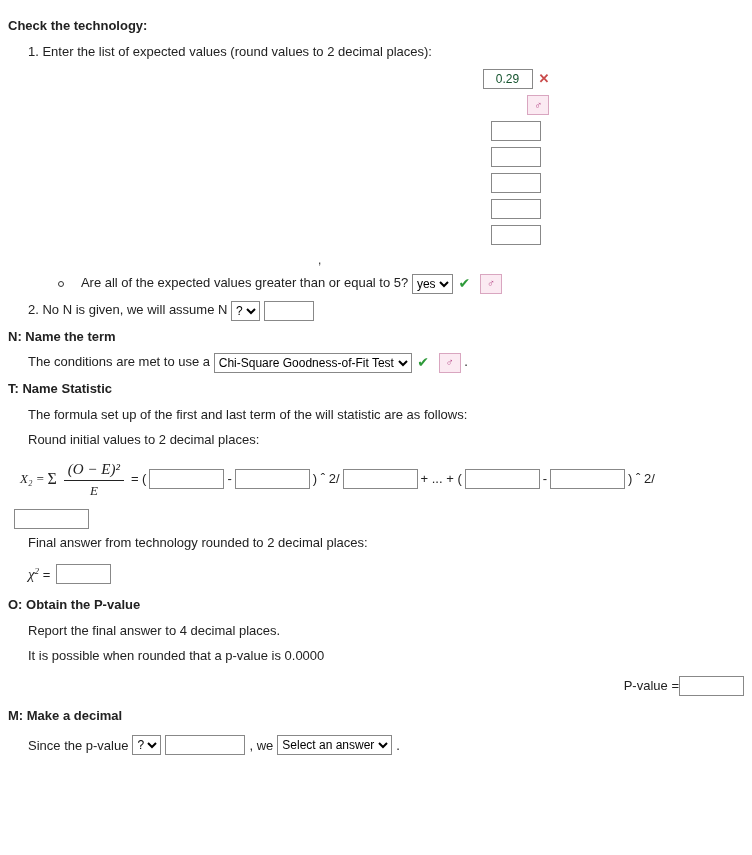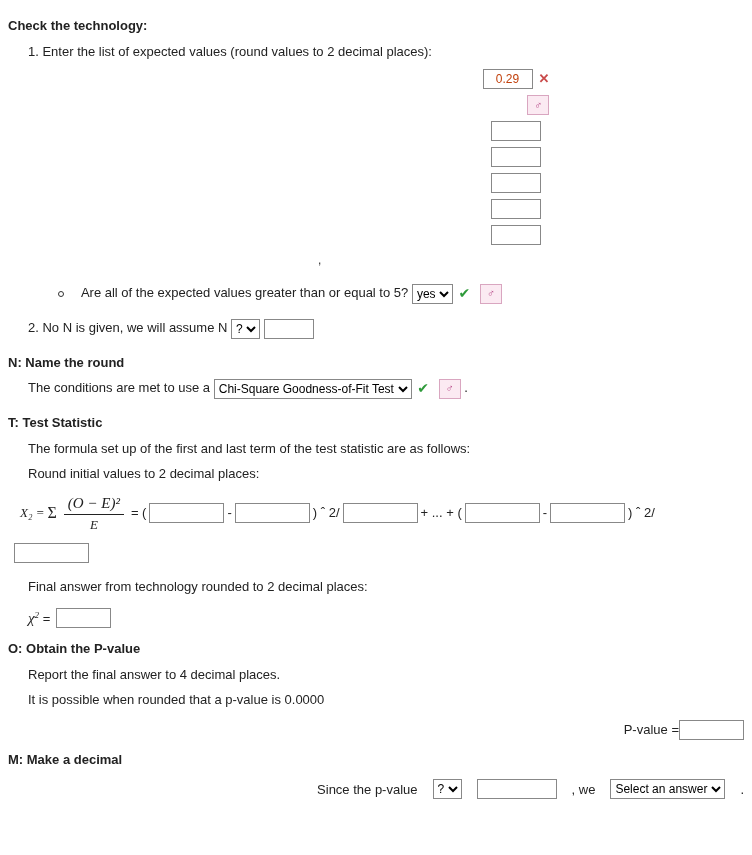--- a/index.html
+++ b/index.html
@@ -33,50 +33,50 @@
       height: 20px;
       border: 1px solid #d9a6c0;
       background: #fbeaf2;
       color: #b84c8a;
       font-size: 11px;
       vertical-align: middle;
       margin-left: 4px;
     }
     .first-box {
       border: 1.5px solid #c94a4a;
-      color: #c2410c;
+      color: #14532d;
       width: 50px;
     }
     .close-x {
       color: #c94a4a;
       font-weight: bold;
       margin-left: 2px;
       font-size: 13px;
     }
     .check { color: #2e9a3a; font-size: 14px; margin: 0 2px; vertical-align: middle; }
     select.sel {
       border: 1px solid #888;
       font-size: 12px;
       height: 20px;
       vertical-align: middle;
       background: #fff;
     }
     .comma-row { margin-left: 310px; font-size: 12px; color: #333; }
-    .mt { margin-top: 14px; }
+    .mt { margin-top: 4px; }
     .formula-row { display: flex; flex-wrap: wrap; align-items: center; gap: 3px; margin: 8px 0 8px 12px; }
     .frac { display:inline-flex; flex-direction: column; align-items: center; font-style: italic; font-family: 'Times New Roman', serif; margin: 0 4px; }
     .frac .num { border-bottom: 1px solid #222; padding: 0 4px; font-size: 15px; }
     .frac .den { padding: 0 4px; font-size: 13px; }
     .serif-i { font-family: 'Times New Roman', serif; font-style: italic; }
     .sigma { font-family: 'Times New Roman', serif; font-size: 16px; }
     .chi-line { display:flex; align-items:center; gap:6px; margin: 10px 0 10px 20px; }
     .chi-sym { font-family: 'Times New Roman', serif; font-style: italic; font-size: 15px; }
     .sup { font-size: 9px; vertical-align: super; }
     .pval-row { margin: 10px 0 10px 20px; display:flex; align-items:center; justify-content:flex-end;}
-    .decision-row { margin: 10px 0 10px 20px; display:flex; align-items:center; gap:15px; flex-wrap: wrap; justify-content: flex-end;}
+    .decision-row { margin: 10px 0 10px 20px; display:flex; align-items:center; gap:4px; flex-wrap: wrap;}
     .w50 { width: 50px; }
     .w55 { width: 55px; }
     .w65 { width: 65px; }
     .w75 { width: 75px; }
     .w80 { width: 80px; }
   </style>
 </head>
 <body>
 
 <div class="section-title">Check the technology:</div>
@@ -108,35 +108,35 @@
 </div>
 
 <div class="instruction mt">
   <span>2. No N is given, we will assume N</span>
   <select class="sel">
     <option>?</option>
   </select>
   <input class="box w50" value="" style="">
 </div>
 
-<div class="section-title mt">N: Name the round</div>
+<div class="section-title mt">N: Name the term</div>
 
 <div class="instruction">
   <span>The conditions are met to use a</span>
   <select class="sel">
     <option>Chi-Square Goodness-of-Fit Test</option>
   </select>
   <span class="check">✔</span>
   <span class="tooltip-badge">♂</span>
   <span>.</span>
 </div>
 
-<div class="section-title mt">T: Test Statistic</div>
+<div class="section-title mt">T: Name Statistic</div>
 
-<div class="instruction">The formula set up of the first and last term of the test statistic are as follows:</div>
+<div class="instruction">The formula set up of the first and last term of the will statistic are as follows:</div>
 <div class="instruction">Round initial values to 2 decimal places:</div>
 
 <div class="formula-row">
   <span class="serif-i">X₂ = </span>
   <span class="sigma">Σ</span>
   <span class="frac">
     <span class="num">(O − E)²</span>
     <span class="den">E</span>
   </span>
   <span> = (</span>

